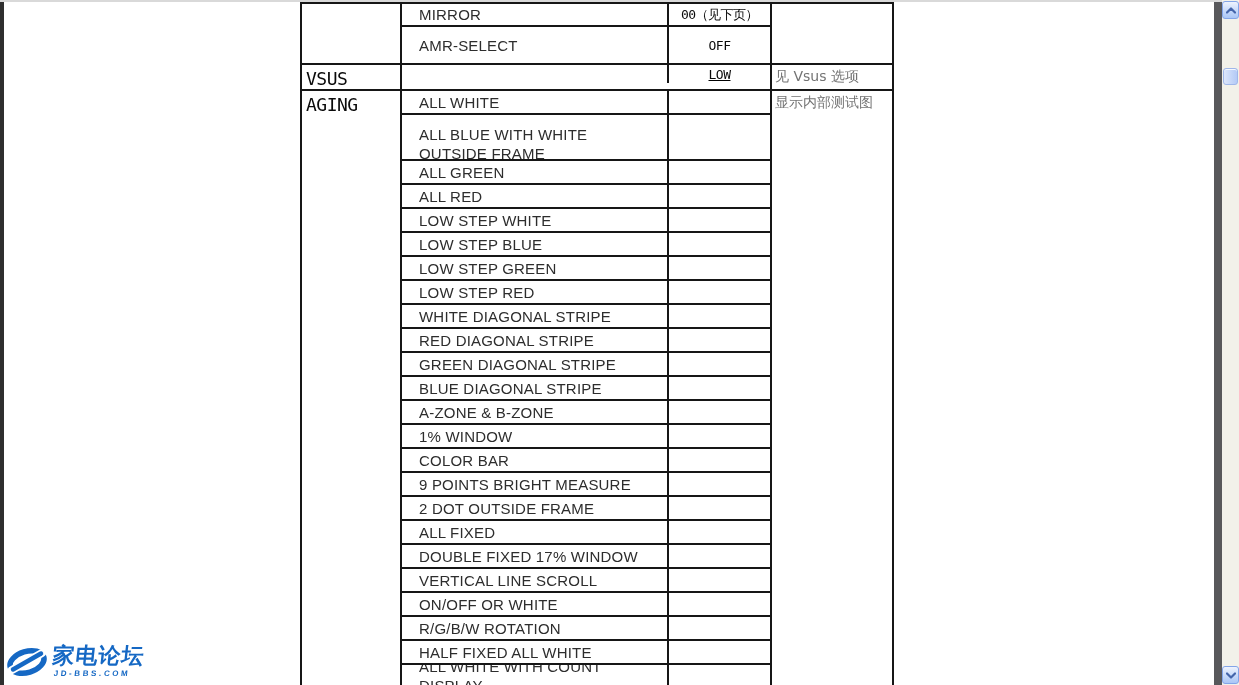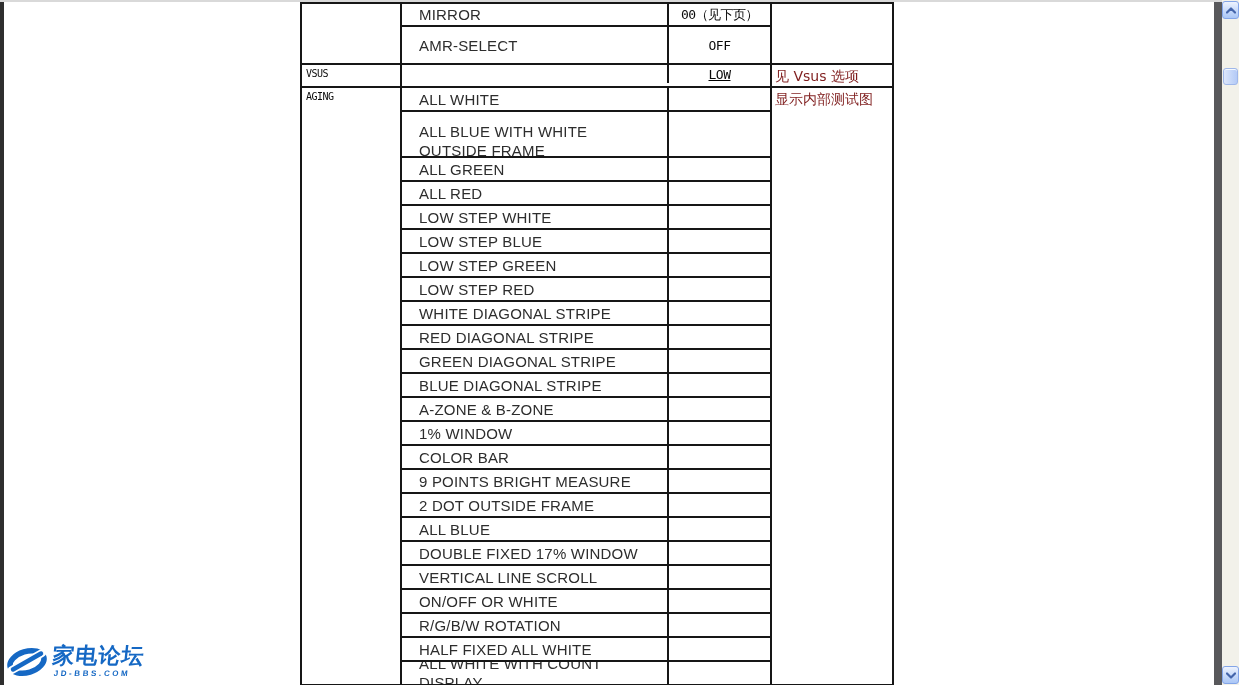--- a/index.html
+++ b/index.html
@@ -18,21 +18,21 @@
   .srv-table {
     position:absolute; left:300px; top:2px; width:594px;
     border:2px solid #161616; border-bottom:0;
     background:#fff;
   }
   .section { display:flex; border-top:2px solid #161616; align-items:stretch; }
   .section:first-child { border-top:0; }
   .cell-menu {
     width:100px; border-right:2px solid #161616;
     font-family:"DejaVu Sans Mono", monospace;
-    font-size:10px; color:#0a0a0a; letter-spacing:-0.5px;
+    font-size:18px; color:#0a0a0a; letter-spacing:-0.5px;
     padding:3px 0 0 4px;
   }
   .mid { width:368px; display:flex; flex-direction:column; }
   .prow { display:flex; height:24px; border-top:2px solid #161616; }
   .prow:first-child { height:22px; border-top:0; }
   .prow.tall { height:46px; }
   .cell-item {
     width:267px; border-right:2px solid #161616;
     font-size:15px; color:#2d2d2d; letter-spacing:0.2px;
     padding-left:17px; display:flex; align-items:center;
@@ -40,21 +40,21 @@
   }
   .prow.tall .cell-item { align-items:flex-start; padding-top:10px; }
   .cell-val {
     width:101px; display:flex; align-items:center; justify-content:center;
     font-family:"DejaVu Sans Mono", monospace;
     font-size:13px; color:#0a0a0a; letter-spacing:-0.5px; white-space:nowrap;
   }
   .cell-note {
     width:122px; border-left:2px solid #161616;
     font-family:"DejaVu Sans", sans-serif;
-    font-size:14px; color:#7f1d1d; padding:3px 0 0 3px; white-space:nowrap; overflow:hidden;
+    font-size:14px; color:#737373; padding:3px 0 0 3px; white-space:nowrap; overflow:hidden;
   }
   
   .sec-0 .prow:first-child { height:21px; }
   .sec-0 .prow { height:38px; }
   .sec-1 .prow:first-child { height:18px;text-decoration:underline; }
   .sec-3 .prow:first-child { height:15px; }
   .sec-3 .cell-val { align-items:flex-start; padding-top:1px;font-family:Liberation Mono, monospace; }
   .sec-3 .cell-menu, .sec-3 .cell-note { padding-top:4px; }
 
   
@@ -189,21 +189,21 @@
           </div>
           <div class="prow">
             <div class="cell-item">9 POINTS BRIGHT MEASURE</div>
             <div class="cell-val"></div>
           </div>
           <div class="prow">
             <div class="cell-item">2 DOT OUTSIDE FRAME</div>
             <div class="cell-val"></div>
           </div>
           <div class="prow">
-            <div class="cell-item">ALL BLUE</div>
+            <div class="cell-item">ALL FIXED</div>
             <div class="cell-val"></div>
           </div>
           <div class="prow">
             <div class="cell-item">DOUBLE FIXED 17% WINDOW</div>
             <div class="cell-val"></div>
           </div>
           <div class="prow">
             <div class="cell-item">VERTICAL LINE SCROLL</div>
             <div class="cell-val"></div>
           </div>

